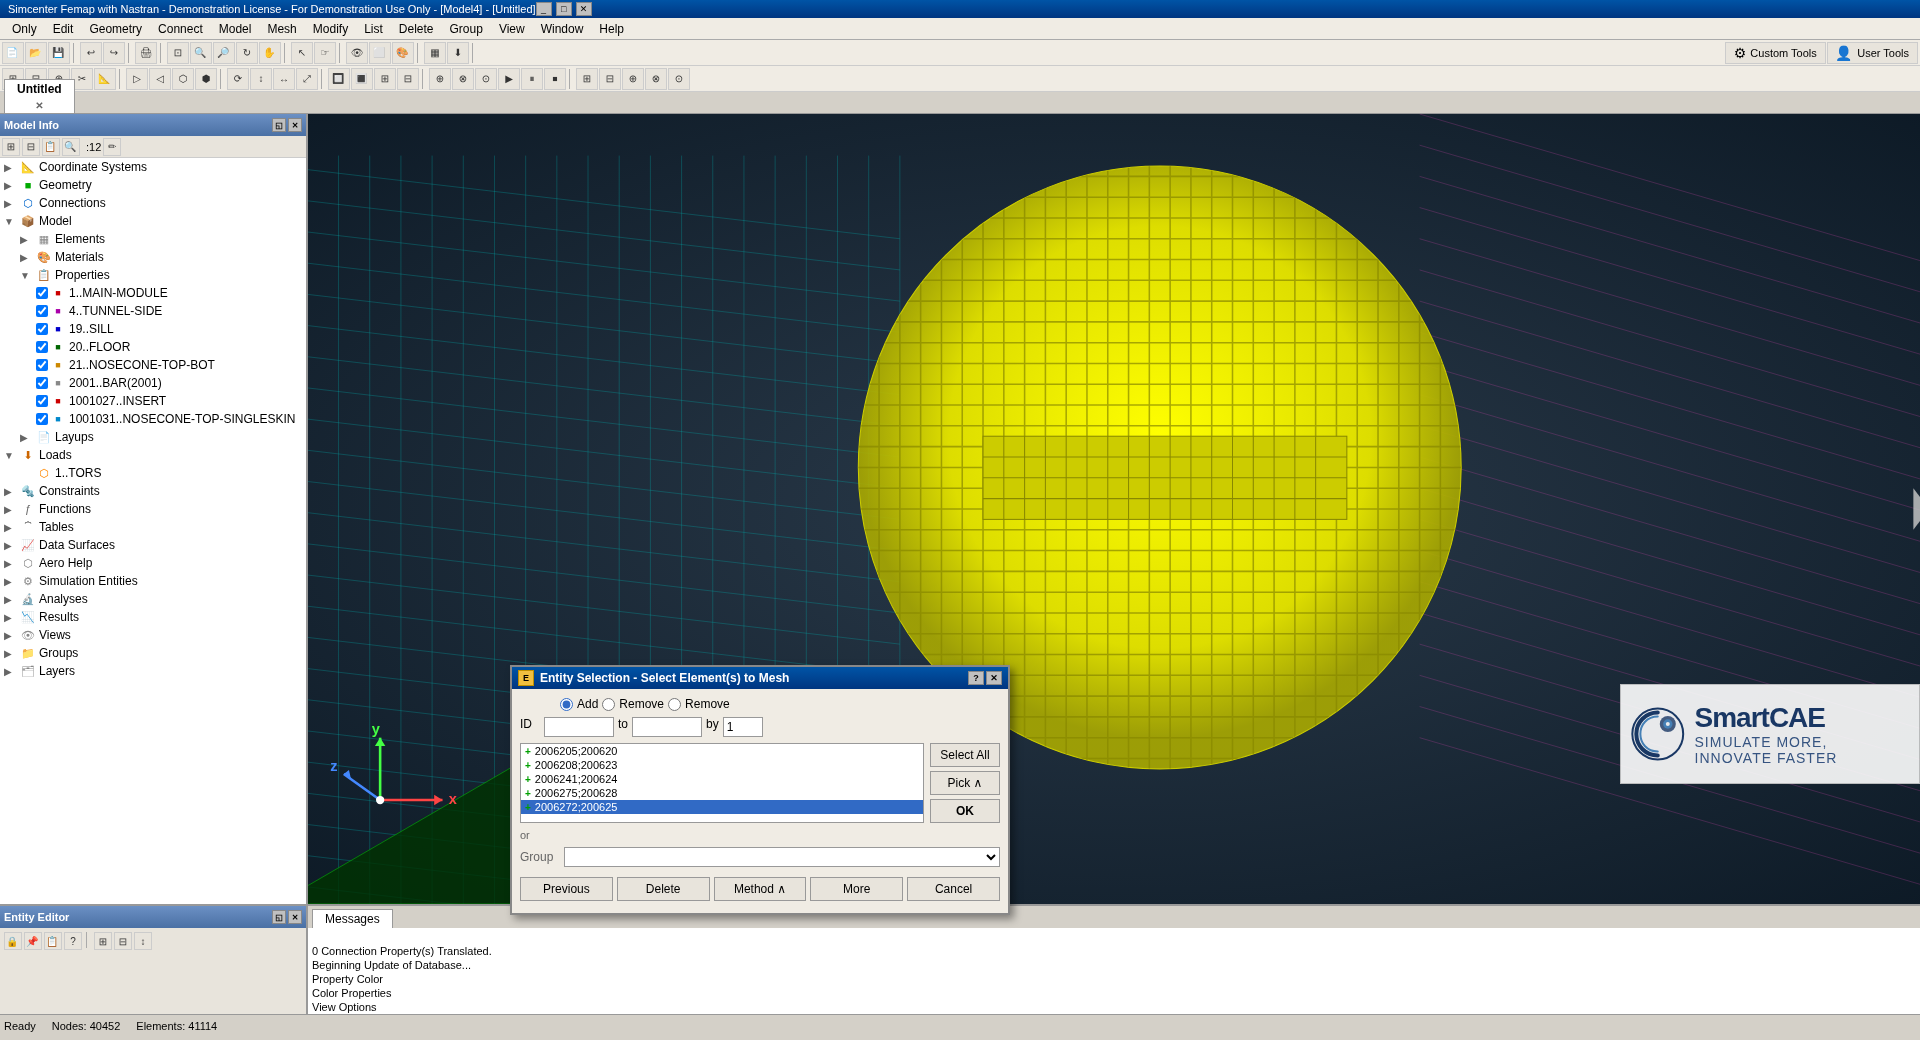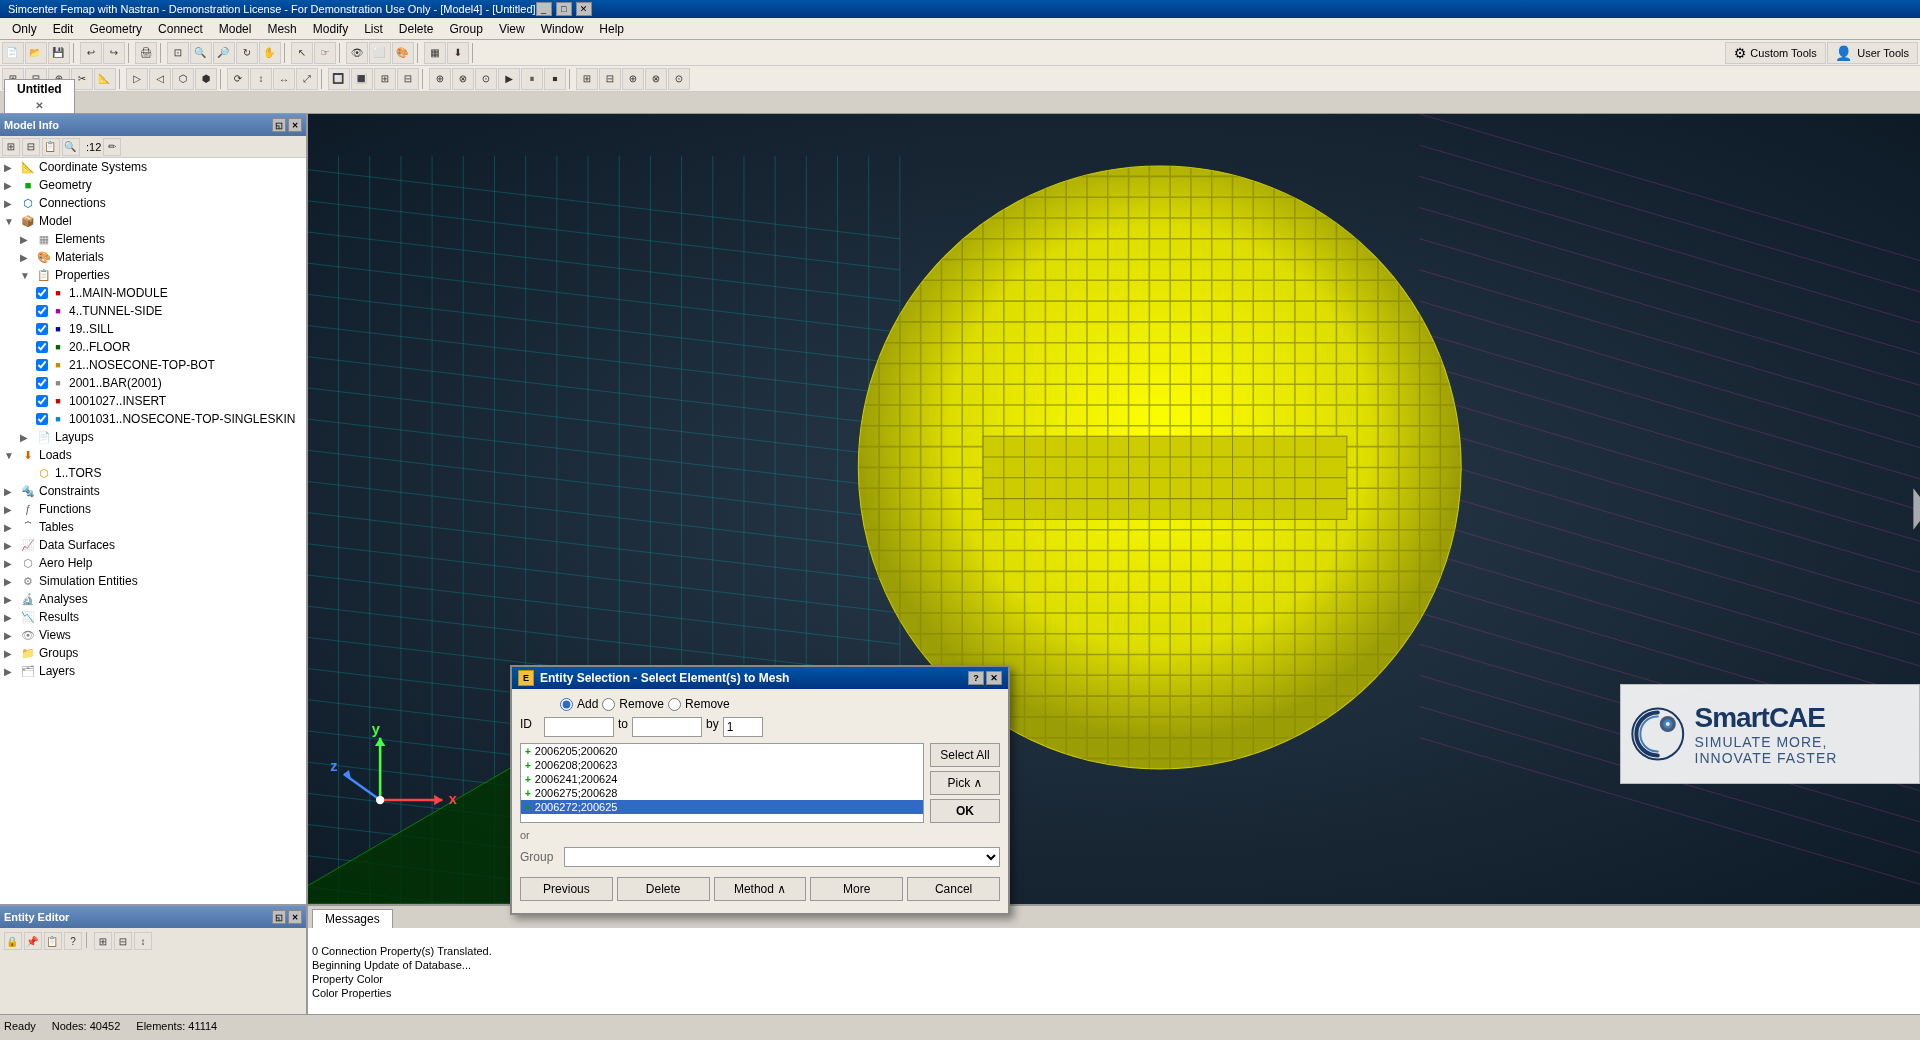--- a/index.html
+++ b/index.html
@@ -901,20 +901,21 @@
 
   <div id="right-bottom">
     <div id="bottom-tabs">
       <div class="btab active">Messages</div>
     </div>
     <div id="messages-area">
       <div class="msg-line">0 Connection Property(s) Translated.</div>
       <div class="msg-line">Beginning Update of Database...</div>
       <div class="msg-line">Property Color</div>
       <div class="msg-line">Color Properties</div>
+      <div class="msg-line">View Options</div>
 
     </div>
   </div>
 </div>
 
 <div id="status-bar">
   <span>Ready</span>
   <span>Nodes: 40452</span>
   <span>Elements: 41114</span>
 </div>

